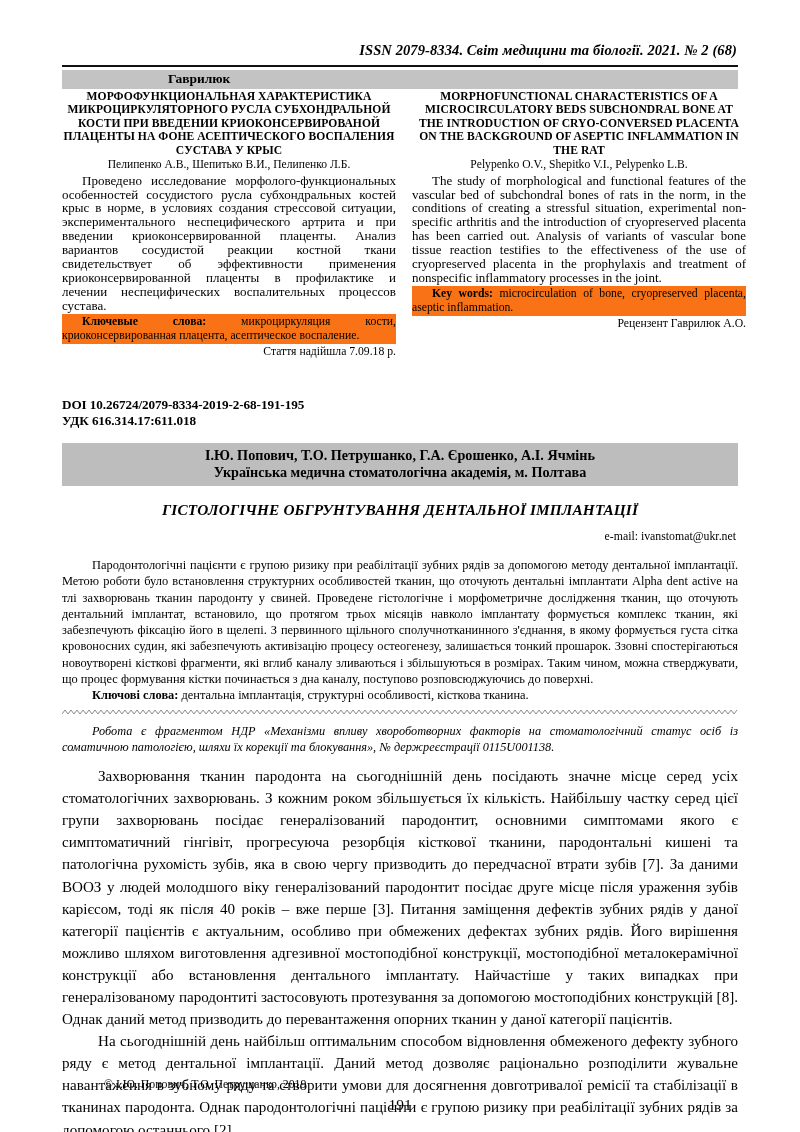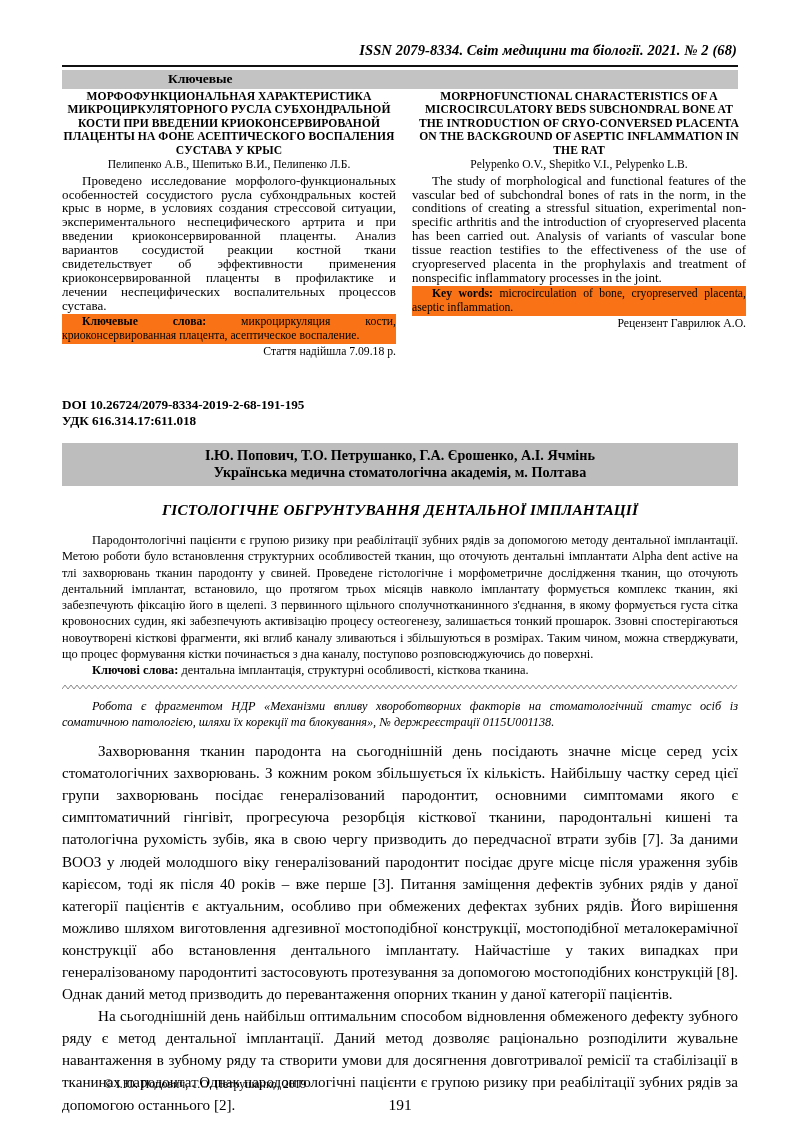--- a/index.html
+++ b/index.html
@@ -211,21 +211,21 @@
 </style>
 </head>
 <body>
 
 <div class="page">
 
   <div class="runhead">ISSN 2079-8334. Світ медицини та біології. 2021. № 2 (68)</div>
   <div class="rule-top"></div>
 
   <div class="banner">
-    <span class="banner-label">Ключевые</span>
+    <span class="banner-label">Гаврилюк</span>
   </div>
 
   <div class="abs-wrap">
 
     <div class="abs-col">
       <div class="abs-title">МОРФОФУНКЦИОНАЛЬНАЯ ХАРАКТЕРИСТИКА МИКРОЦИРКУЛЯТОРНОГО РУСЛА СУБХОНДРАЛЬНОЙ КОСТИ ПРИ ВВЕДЕНИИ КРИОКОНСЕРВИРОВАНОЙ ПЛАЦЕНТЫ НА ФОНЕ АСЕПТИЧЕСКОГО ВОСПАЛЕНИЯ СУСТАВА У КРЫС</div>
       <div class="abs-authors">Пелипенко А.В., Шепитько В.И., Пелипенко Л.Б.</div>
       <div class="abs-body">Проведено исследование морфолого-функциональных особенностей сосудистого русла субхондральных костей крыс в норме, в условиях создания стрессовой ситуации, экспериментального неспецифического артрита и при введении криоконсервированной плаценты. Анализ вариантов сосудистой реакции костной ткани свидетельствует об эффективности применения криоконсервированной плаценты в профилактике и лечении неспецифических воспалительных процессов сустава.</div>
       <div class="abs-keywords"><b>Ключевые слова:</b> <span>микроциркуляция кости, криоконсервированная плацента, асептическое воспаление.</span></div>
       <div class="abs-foot">Стаття надійшла 7.09.18 р.</div>
@@ -248,20 +248,21 @@
 
   <div class="author-band">
     <div class="author-names">І.Ю. Попович, Т.О. Петрушанко, Г.А. Єрошенко, А.І. Ячмінь</div>
     <div class="author-affil">Українська медична стоматологічна академія, м. Полтава</div>
   </div>
 
   <div class="art-title">
     <div>ГІСТОЛОГІЧНЕ ОБГРУНТУВАННЯ ДЕНТАЛЬНОЇ ІМПЛАНТАЦІЇ</div>
   </div>
 
+  <div class="email">e-mail: ivanstomat@ukr.net</div>
 
   <div class="ua-abs">Пародонтологічні пацієнти є групою ризику при реабілітації зубних рядів за допомогою методу дентальної імплантації. Метою роботи було встановлення структурних особливостей тканин, що оточують дентальні імплантати Alpha dent active на тлі захворювань тканин пародонту у свиней. Проведене гістологічне і морфометричне дослідження тканин, що оточують дентальний імплантат, встановило, що протягом трьох місяців навколо імплантату формується комплекс тканин, які забезпечують фіксацію його в щелепі. З первинного щільного сполучнотканинного з'єднання, в якому формується густа сітка кровоносних судин, які забезпечують активізацію процесу остеогенезу, залишається тонкий прошарок. Ззовні спостерігаються новоутворені кісткові фрагменти, які вглиб каналу зливаються і збільшуються в розмірах. Таким чином, можна стверджувати, що процес формування кістки починається з дна каналу, поступово розповсюджуючись до поверхні.</div>
 
   <div class="ua-kw"><b>Ключові слова:</b> <span>дентальна імплантація, структурні особливості, кісткова тканина.</span></div>
 
   <div class="wavy">
     <svg width="676" height="8" viewBox="0 0 676 8" preserveAspectRatio="none" aria-hidden="true">
       <path d="M0 6 L3 2 L6 6 L9 2 L12 6 L15 2 L18 6 L21 2 L24 6 L27 2 L30 6 L33 2 L36 6 L39 2 L42 6 L45 2 L48 6 L51 2 L54 6 L57 2 L60 6 L63 2 L66 6 L69 2 L72 6 L75 2 L78 6 L81 2 L84 6 L87 2 L90 6 L93 2 L96 6 L99 2 L102 6 L105 2 L108 6 L111 2 L114 6 L117 2 L120 6 L123 2 L126 6 L129 2 L132 6 L135 2 L138 6 L141 2 L144 6 L147 2 L150 6 L153 2 L156 6 L159 2 L162 6 L165 2 L168 6 L171 2 L174 6 L177 2 L180 6 L183 2 L186 6 L189 2 L192 6 L195 2 L198 6 L201 2 L204 6 L207 2 L210 6 L213 2 L216 6 L219 2 L222 6 L225 2 L228 6 L231 2 L234 6 L237 2 L240 6 L243 2 L246 6 L249 2 L252 6 L255 2 L258 6 L261 2 L264 6 L267 2 L270 6 L273 2 L276 6 L279 2 L282 6 L285 2 L288 6 L291 2 L294 6 L297 2 L300 6 L303 2 L306 6 L309 2 L312 6 L315 2 L318 6 L321 2 L324 6 L327 2 L330 6 L333 2 L336 6 L339 2 L342 6 L345 2 L348 6 L351 2 L354 6 L357 2 L360 6 L363 2 L366 6 L369 2 L372 6 L375 2 L378 6 L381 2 L384 6 L387 2 L390 6 L393 2 L396 6 L399 2 L402 6 L405 2 L408 6 L411 2 L414 6 L417 2 L420 6 L423 2 L426 6 L429 2 L432 6 L435 2 L438 6 L441 2 L444 6 L447 2 L450 6 L453 2 L456 6 L459 2 L462 6 L465 2 L468 6 L471 2 L474 6 L477 2 L480 6 L483 2 L486 6 L489 2 L492 6 L495 2 L498 6 L501 2 L504 6 L507 2 L510 6 L513 2 L516 6 L519 2 L522 6 L525 2 L528 6 L531 2 L534 6 L537 2 L540 6 L543 2 L546 6 L549 2 L552 6 L555 2 L558 6 L561 2 L564 6 L567 2 L570 6 L573 2 L576 6 L579 2 L582 6 L585 2 L588 6 L591 2 L594 6 L597 2 L600 6 L603 2 L606 6 L609 2 L612 6 L615 2 L618 6 L621 2 L624 6 L627 2 L630 6 L633 2 L636 6 L639 2 L642 6 L645 2 L648 6 L651 2 L654 6 L657 2 L660 6 L663 2 L666 6 L669 2 L672 6 L675 2" fill="none" stroke="#8a8a8a" stroke-width="1"></path>
     </svg>
   </div>

